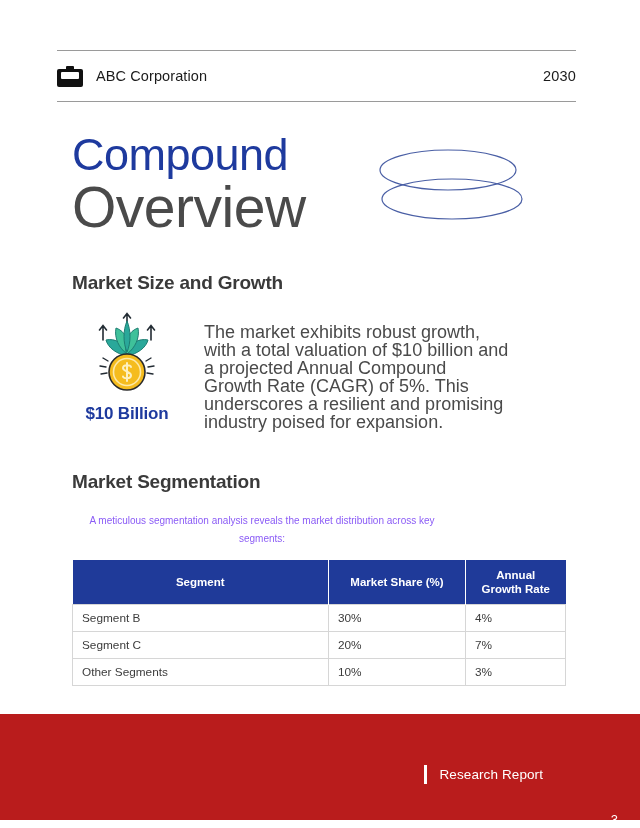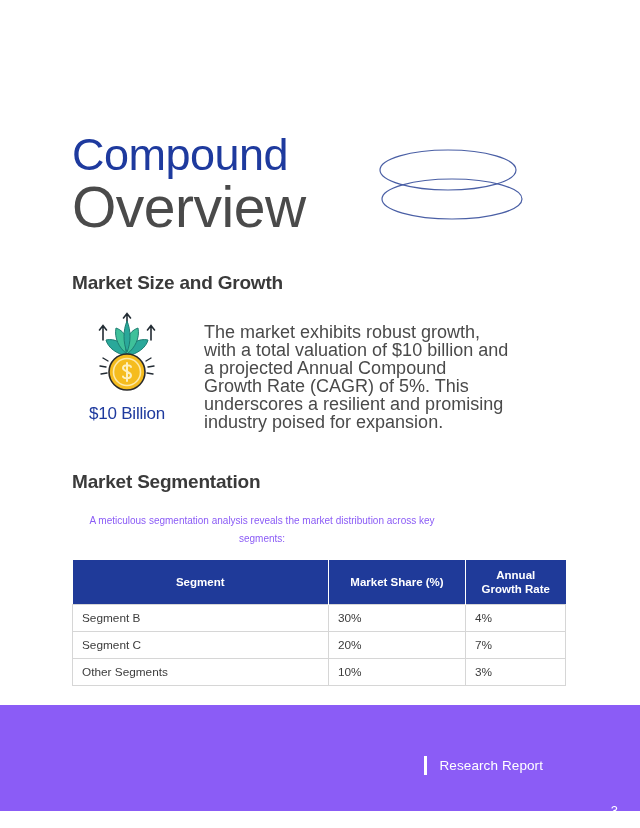--- a/index.html
+++ b/index.html
@@ -128,21 +128,21 @@
     width: 110px;
     flex: none;
     display: flex;
     flex-direction: column;
     align-items: center;
   }
   .growth-icon { width: 92px; height: 82px; }
   .size-amount {
     margin-top: 12px;
     font-size: 17px;
-    font-weight: normal;
+    font-weight: bold;
     color: #1e3a9e;
     letter-spacing: -0.2px;
     white-space: nowrap;
   }
   .size-text {
     font-size: 18px;
     line-height: 18px;
     color: #4a4a4a;
     padding-top: 13px;
     max-width: 305px;
@@ -188,24 +188,24 @@
     height: 24px;
   }
   .col-seg   { width: 256px; }
   .col-share { width: 137px; }
   .col-rate  { width: 100px; }
 
   
   .footer {
     position: absolute;
     left: 0;
-    bottom: 17px;
+    bottom: 8px;
     width: 640px;
     height: 106px;
-    background: #8b5cf6;
+    background: #b91c1c;
   }
   .footer-label {
     position: absolute;
     left: 424px;
     top: 51px;
     display: flex;
     align-items: center;
     gap: 13px;
   }
   .footer-bar {
@@ -225,20 +225,31 @@
     top: 98px;
     font-size: 13px;
     color: #ffffff;
   }
 </style>
 </head>
 <body>
 
 <div class="page">
 
+  <div class="header">
+    <div class="brand">
+      <div class="briefcase">
+        <div class="handle"></div>
+        <div class="body"></div>
+        <div class="inner"></div>
+      </div>
+      <span class="brand-name">ABC Corporation</span>
+    </div>
+    <span class="header-year">2030</span>
+  </div>
 
   <div class="title-block">
     <div class="title-line1">Compound</div>
     <div class="title-line2">Overview</div>
   </div>
 
   <div class="decor">
     <svg width="160" height="85" viewBox="0 0 160 85">
       <ellipse cx="76" cy="28" rx="68" ry="20" fill="none" stroke="#4a5fa5" stroke-width="1.2"></ellipse>
       <ellipse cx="80" cy="57" rx="70" ry="20" fill="none" stroke="#4a5fa5" stroke-width="1.2"></ellipse>

